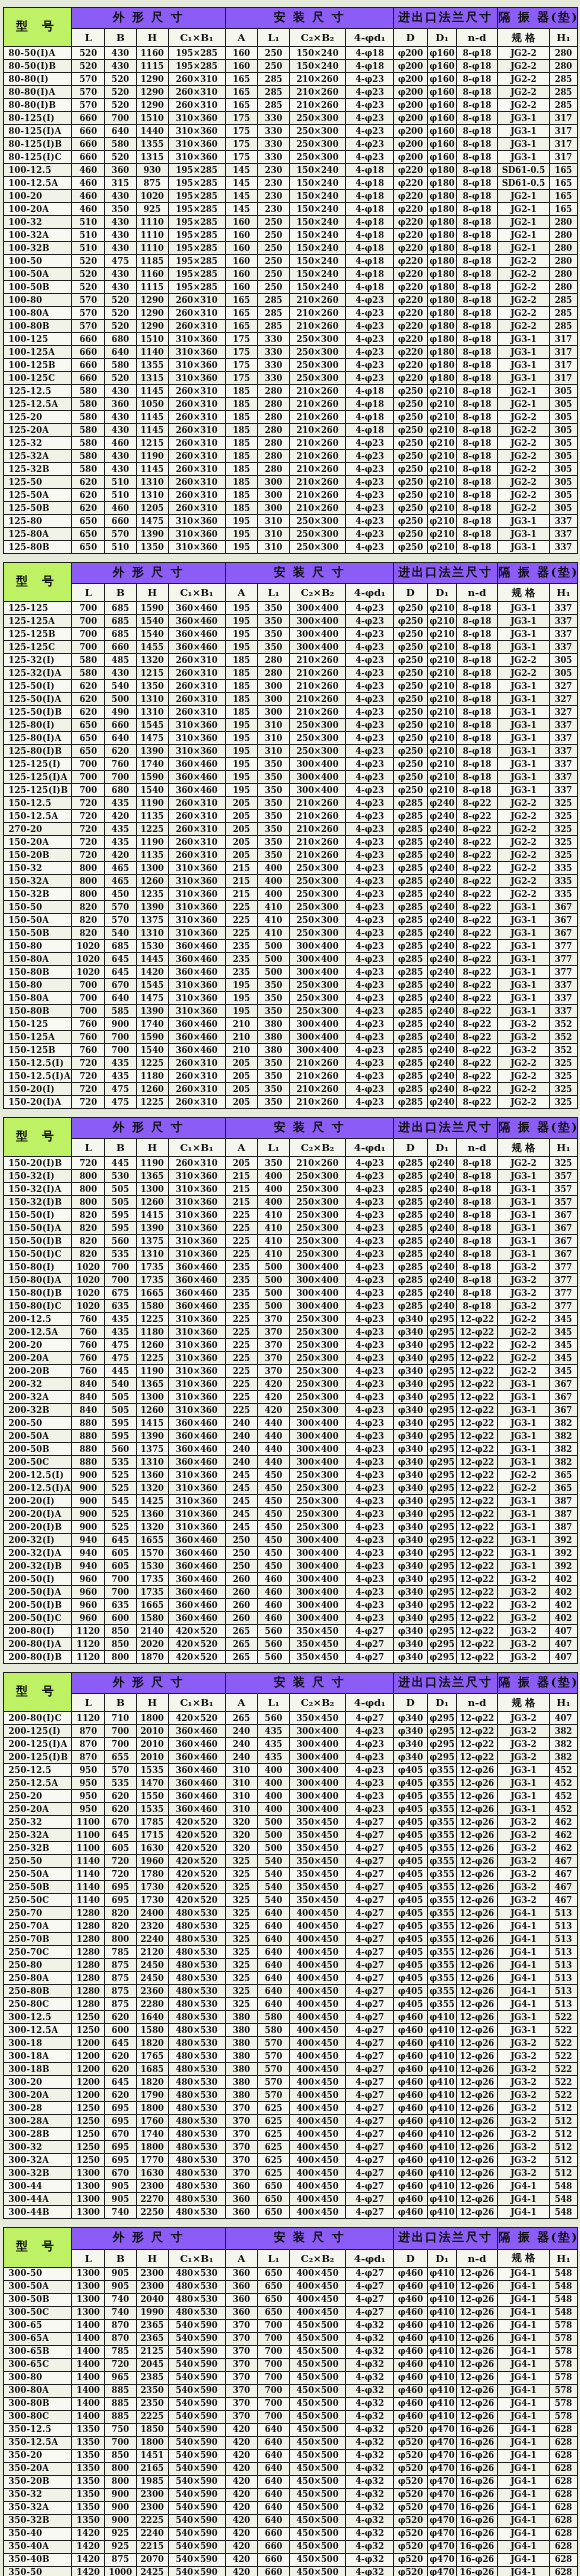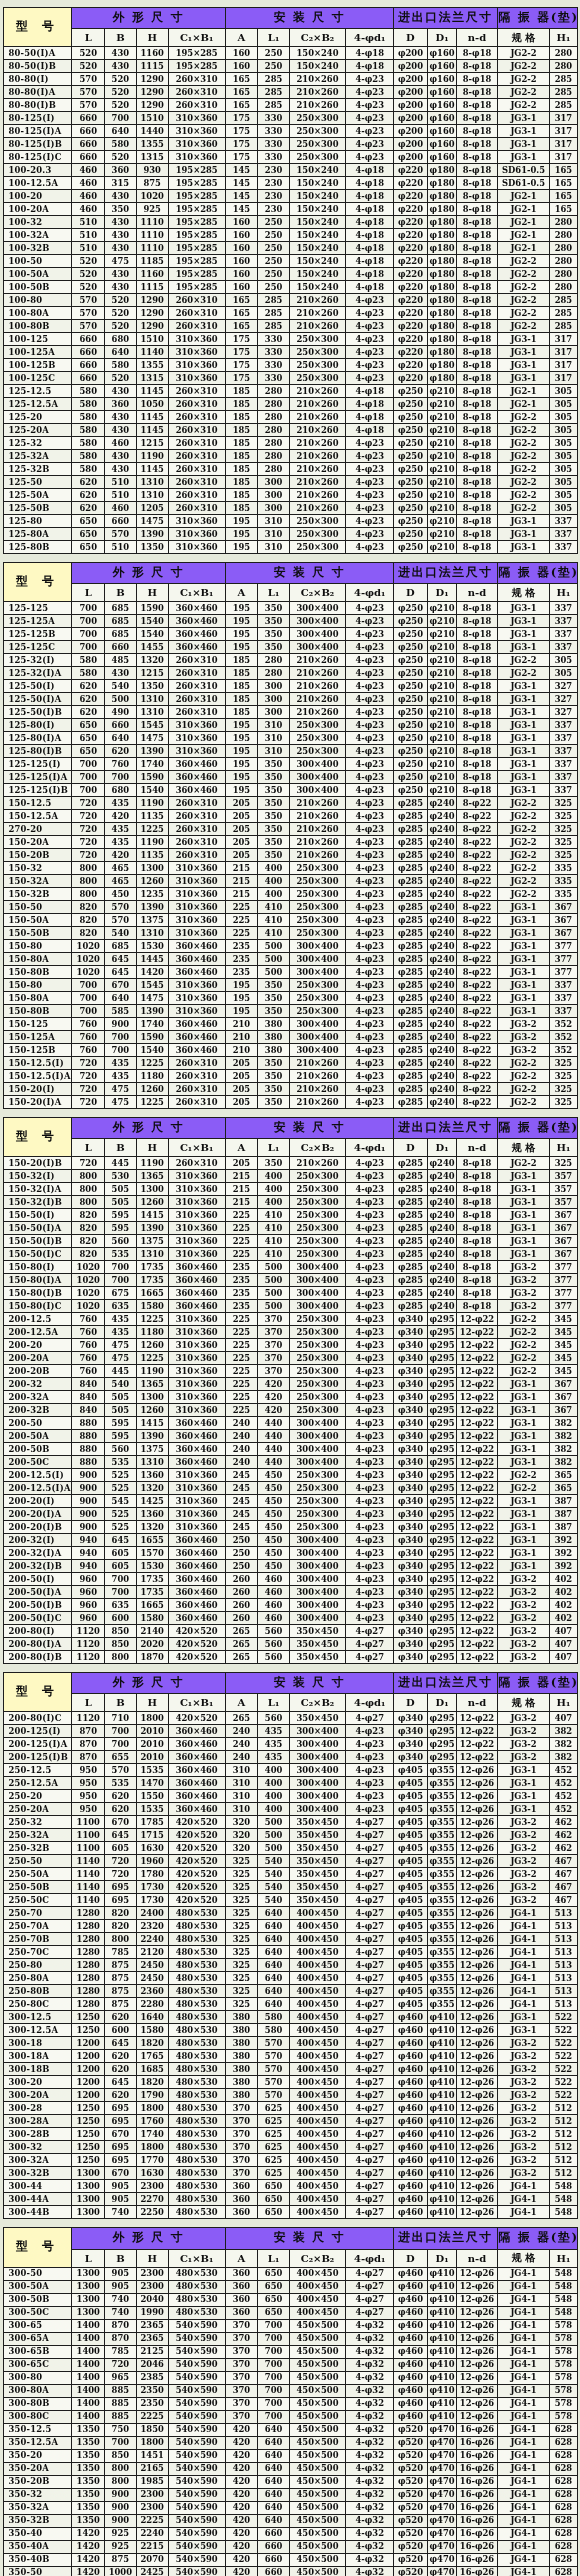--- a/index.html
+++ b/index.html
@@ -33,21 +33,21 @@
     font-size: 11.8px;
     font-weight: 700;
     height: 18.5px;
     letter-spacing: 1.7px;
     background: #8b5cf6;
   }
   th.modelh {
     font-size: 11.8px;
     font-weight: 700;
     letter-spacing: 5px;
-    background: #fef9c3;
+    background: #bef264;
   }
   th.sub {
     font-size: 10px;
     font-weight: 700;
     height: 15px;
     background: #f5f7ee;
   }
   td {
     height: 12px;
     font-size: 8.4px;
@@ -250,21 +250,21 @@
             <td>330</td>
             <td>250×300</td>
             <td>4-φ23</td>
             <td class="g">φ200</td>
             <td>φ160</td>
             <td>8-φ18</td>
             <td class="g">JG3-1</td>
             <td>317</td>
           </tr>
           <tr>
-            <td class="model">100-20.3</td>
+            <td class="model">100-12.5</td>
             <td class="g">460</td>
             <td>360</td>
             <td>930</td>
             <td>195×285</td>
             <td class="g">145</td>
             <td>230</td>
             <td>150×240</td>
             <td>4-φ18</td>
             <td class="g">φ220</td>
             <td>φ180</td>
@@ -2893,21 +2893,21 @@
             <td class="g">φ460</td>
             <td>φ410</td>
             <td>12-φ26</td>
             <td class="g">JG4-1</td>
             <td>578</td>
           </tr>
           <tr>
             <td class="model">300-65C</td>
             <td class="g">1400</td>
             <td>720</td>
-            <td>2046</td>
+            <td>2045</td>
             <td>540×590</td>
             <td class="g">370</td>
             <td>700</td>
             <td>450×500</td>
             <td>4-φ32</td>
             <td class="g">φ460</td>
             <td>φ410</td>
             <td>12-φ26</td>
             <td class="g">JG4-1</td>
             <td>578</td>

